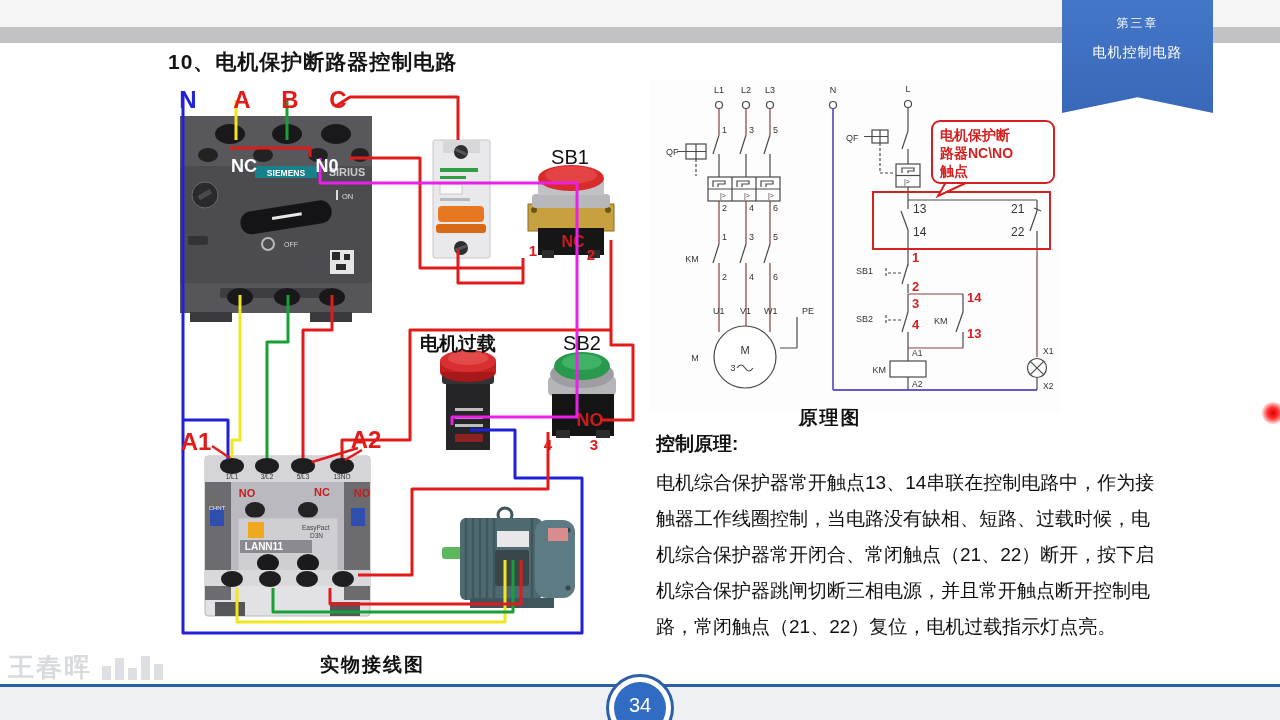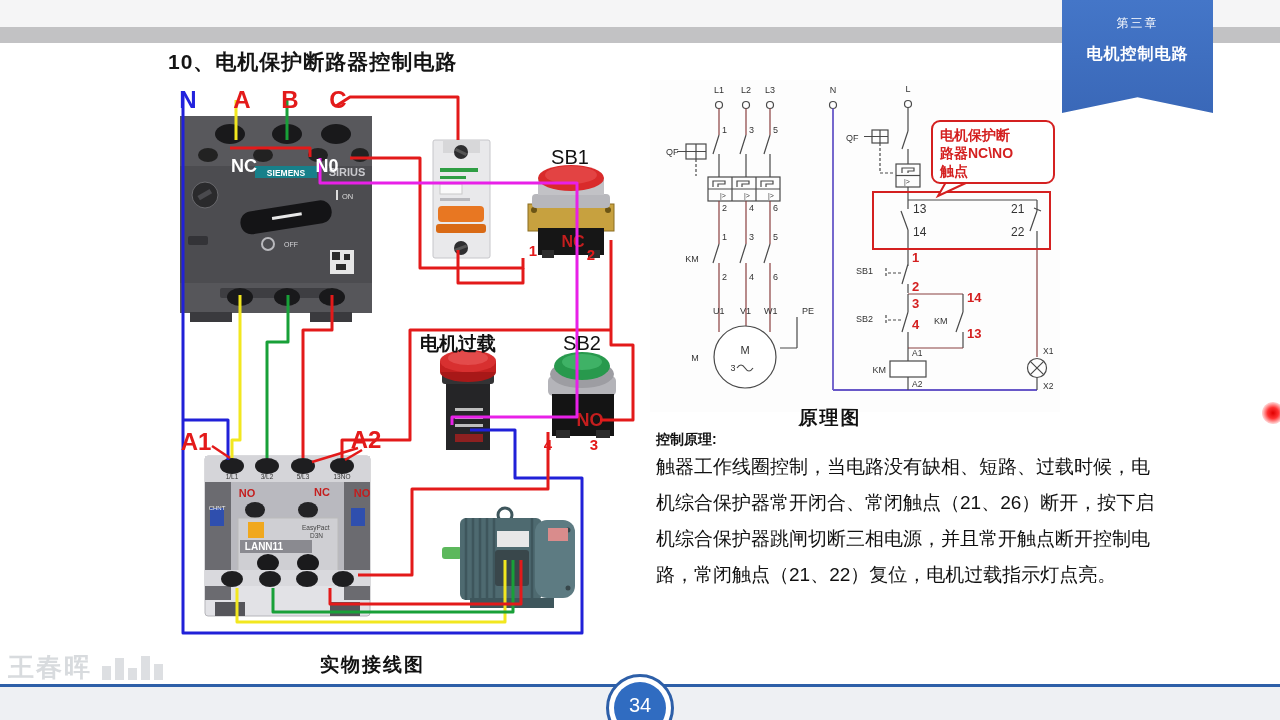--- a/index.html
+++ b/index.html
@@ -4,29 +4,29 @@
 <style>
   html,body{margin:0;padding:0;}
   body{width:1280px;height:720px;position:relative;overflow:hidden;background:#ffffff;
        font-family:"Liberation Sans","DejaVu Sans",sans-serif;}
   .abs{position:absolute;}
   #strip-top{left:0;top:0;width:1280px;height:27px;background:#f5f5f6;}
   #strip-gray{left:0;top:27px;width:1280px;height:16px;background:#c2c2c4;}
   #ribbon{left:1062px;top:0;width:151px;height:113px;background:linear-gradient(180deg,#4476c8,#3a68b8);
           clip-path:polygon(0 0,100% 0,100% 100%,50% 86%,0 100%);color:#fff;text-align:center;}
   #ribbon .l1{margin-top:15px;font-size:12px;letter-spacing:2px;}
-  #ribbon .l2{margin-top:12px;font-size:16px;font-weight:bold;letter-spacing:1px;}
+  #ribbon .l2{margin-top:12px;font-size:14px;font-weight:normal;letter-spacing:1px;}
   #page-title{left:152px;top:48px;font-size:21px;font-weight:bold;color:#141414;letter-spacing:1px;margin-left:16px;}
   #photo-panel{left:160px;top:78px;width:480px;height:574px;background:#fff;}
   #schematic-panel{left:650px;top:80px;width:410px;height:332px;background:#fdfdfd;}
   .caption{font-size:19px;font-weight:bold;color:#111;letter-spacing:2px;}
   #cap-wiring{left:320px;top:652px;}
   #cap-schematic{left:760px;top:405px;width:140px;text-align:center;}
   #principle{left:656px;top:431px;width:520px;color:#111;}
-  #principle .head{font-size:14px;font-weight:bold;margin-bottom:0;}
+  #principle .head{font-size:19px;font-weight:bold;margin-bottom:8px;}
   #principle .pl{font-size:19px;height:36px;line-height:36px;white-space:nowrap;}
   #footer-bg{left:0;top:687px;width:1280px;height:33px;background:#eef0f3;}
   #footer-line{left:0;top:684px;width:1280px;height:3px;background:#2d5fa8;}
   #page-bump{left:606px;top:674px;width:68px;height:68px;border-radius:50%;background:#fff;border:3px solid #2d5fa8;box-sizing:border-box;}
   #page-circle{left:614px;top:682px;width:52px;height:52px;border-radius:50%;background:#306cc1;
                color:#fff;font-size:20px;text-align:center;line-height:46px;}
   #laser-dot{left:1262px;top:402px;width:22px;height:22px;border-radius:50%;
              background:radial-gradient(circle,#e00000 0%,#ff3030 35%,rgba(255,80,80,.35) 65%,rgba(255,120,120,0) 100%);}
   #watermark{left:8px;top:650px;width:210px;height:46px;opacity:.38;color:#9ba1a9;}
   #watermark .wm-text{font-size:26px;font-weight:bold;float:left;letter-spacing:2px;text-align:center;}
@@ -368,22 +368,23 @@
     <text x="317" y="258">13</text>
   </g>
 </svg>
 </div>
 
 <div class="abs caption" id="cap-schematic">原理图</div>
 <div class="abs caption" id="cap-wiring">实物接线图</div>
 
 <div class="abs" id="principle">
   <div class="head">控制原理:</div>
+  <div class="pl">电机综合保护器常开触点13、14串联在控制电路中，作为接</div>
   <div class="pl">触器工作线圈控制，当电路没有缺相、短路、过载时候，电</div>
-  <div class="pl">机综合保护器常开闭合、常闭触点（21、26）断开，按下启</div>
+  <div class="pl">机综合保护器常开闭合、常闭触点（21、22）断开，按下启</div>
   <div class="pl">机综合保护器跳闸切断三相电源，并且常开触点断开控制电</div>
   <div class="pl">路，常闭触点（21、22）复位，电机过载指示灯点亮。</div>
 </div>
 
 <div class="abs" id="footer-bg"></div>
 <div class="abs" id="footer-line"></div>
 <div class="abs" id="page-bump"></div>
 <div class="abs" id="page-circle">34</div>
 
 <div class="abs" id="watermark">

